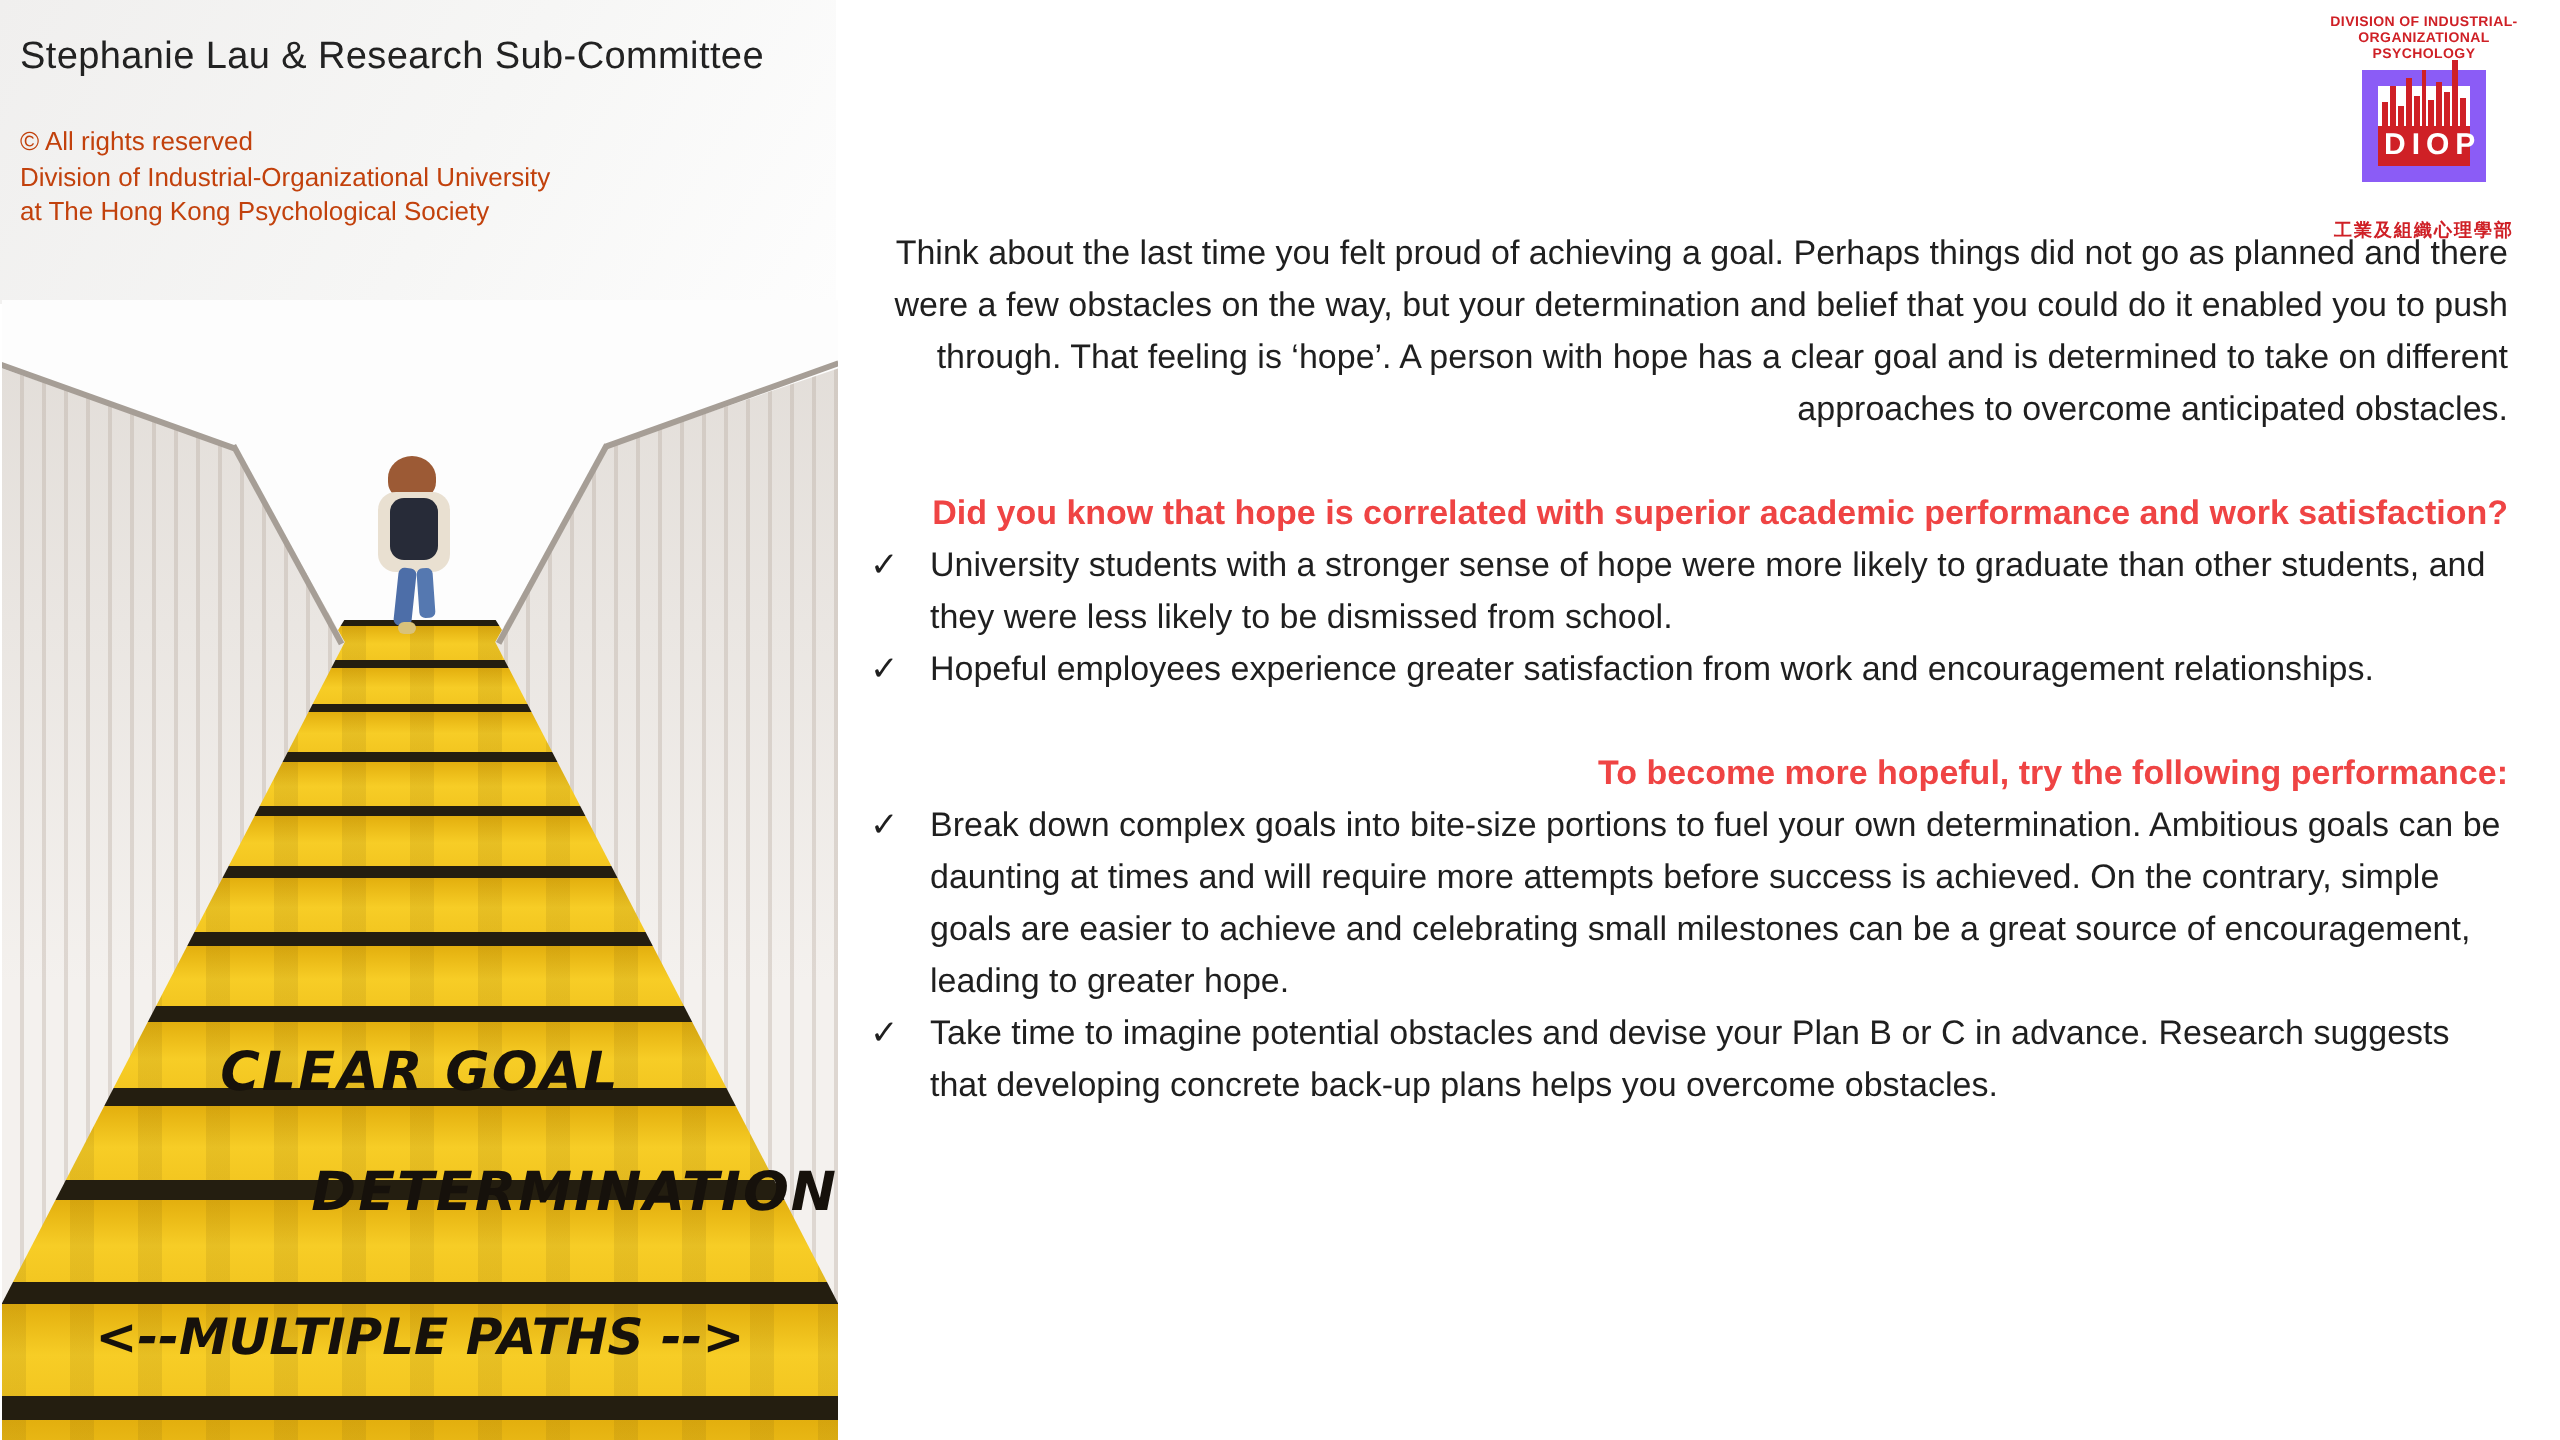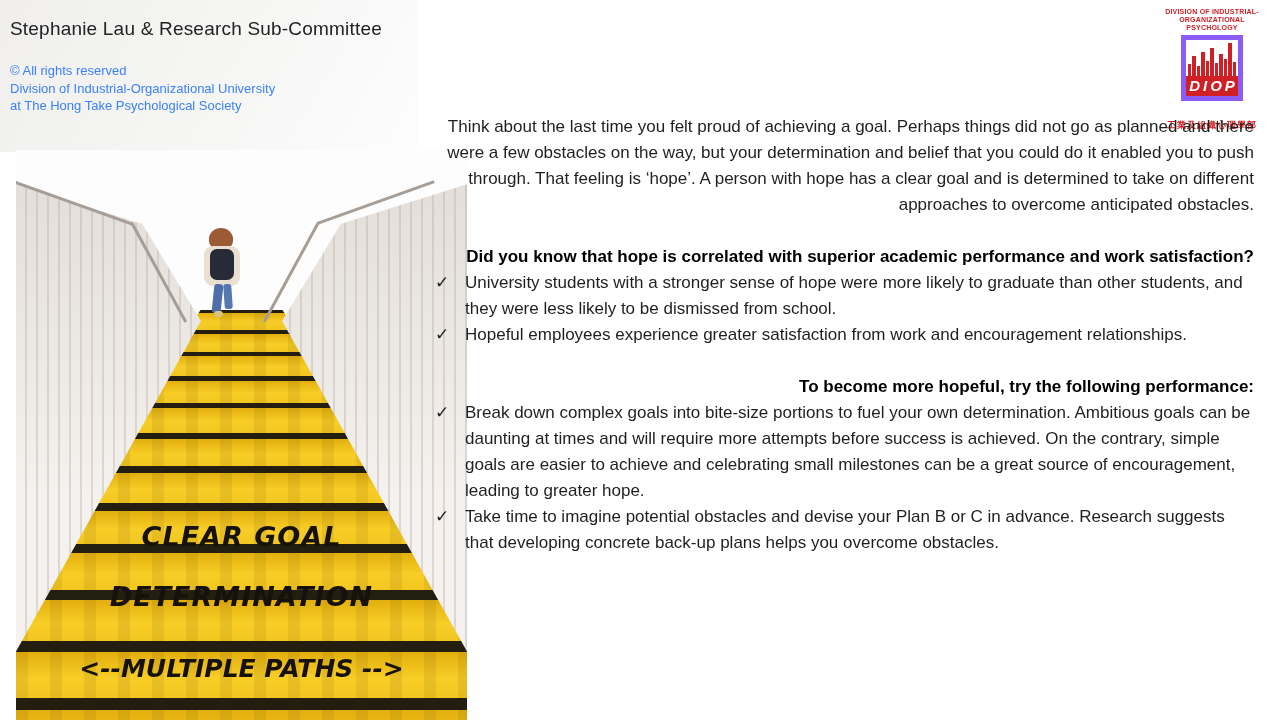--- a/index.html
+++ b/index.html
@@ -7,23 +7,23 @@
     position:relative;width:1280px;height:720px;overflow:hidden;
     background:#ffffff;font-family:"Liberation Sans",sans-serif;
   }
   
   .credits-bg{
     position:absolute;left:0;top:0;width:418px;height:152px;
     background:linear-gradient(120deg,#f0efee 0%,#f6f6f5 55%,#fdfdfd 100%);
   }
   .credits{position:absolute;left:10px;top:18px;width:400px;color:#262626;}
   .credit-title{font-size:19px;color:#222;margin-bottom:22px;letter-spacing:.2px;}
-  .credit-line{font-size:13px;line-height:17.5px;color:#3b82f6;}
+  .credit-line{font-size:13px;line-height:17.5px;color:#c2410c;}
   
-  .photo{position:absolute;left:16px;top:150px;width:418px;height:570px;overflow:hidden;background:#fdfdfd;padding-left:33px;}
+  .photo{position:absolute;left:1px;top:150px;width:418px;height:570px;overflow:hidden;background:#fdfdfd;}
   .stairs{position:absolute;inset:0;clip-path:polygon(41% 28%,59% 28%,120% 100%,-20% 100%);}
   .step{
     position:absolute;left:0;width:100%;
     background:
       repeating-linear-gradient(90deg,rgba(90,66,12,.10) 0 12px,rgba(0,0,0,0) 12px 34px),
       linear-gradient(180deg,#e3af0e 0%,#f7cd26 45%,#f1c31e 100%);
     border-top-style:solid;border-top-color:#241e10;
   }
   .fence{
     position:absolute;inset:0;
@@ -42,61 +42,61 @@
   .p-legl{left:197px;top:134px;width:9px;height:29px;background:#4d6ea8;border-radius:3px;transform:rotate(6deg);}
   .p-legr{left:208px;top:134px;width:8px;height:25px;background:#5578b0;border-radius:3px;transform:rotate(-4deg);}
   .p-shoe{left:198px;top:161px;width:9px;height:6px;background:#d9c27a;border-radius:3px;}
   
   .overlay-label{
     position:absolute;left:0;width:100%;text-align:center;
     font-weight:800;font-style:italic;color:#16110b;letter-spacing:1px;
     font-family:"DejaVu Sans",sans-serif;
   }
   .ol-1{top:371px;font-size:27px;}
-  .ol-2{top:431px;font-size:27px;}
+  .ol-2{top:431px;font-size:27px;text-align:right;}
   .ol-3{top:504px;font-size:25px;letter-spacing:0;}
   
   .slide-title{
     position:absolute;left:430px;top:22px;width:780px;text-align:center;
     font-size:54px;font-weight:bold;font-style:italic;color:#0c0c0c;letter-spacing:1px;
   }
   .logo{position:absolute;right:20px;top:8px;width:96px;text-align:center;}
   .logo-org{font-size:7px;font-weight:bold;color:#cf2026;letter-spacing:.2px;line-height:8px;}
   .logo-square{
-    position:relative;margin:3px auto 0;width:62px;height:66px;background:#fff;
-    border:5px solid #8b5cf6;box-sizing:border-box;font-style:italic;
+    position:relative;margin:3px auto 0;width:62px;height:56px;background:#fff;
+    border:8px solid #8b5cf6;box-sizing:border-box;
   }
   .logo-bars{position:absolute;left:2px;right:2px;bottom:20px;height:34px;display:flex;align-items:flex-end;justify-content:center;gap:1px;}
   .logo-bars div{width:4px;background:#cf2026;}
   .logo-band{position:absolute;left:0;right:0;bottom:0;height:20px;background:#cf2026;
     color:#fff;font-weight:bold;font-size:15px;letter-spacing:3px;line-height:20px;text-indent:3px;}
   .logo-cn{margin-top:18px;font-size:9px;color:#cf2026;letter-spacing:1px;font-weight:bold;}
   
   .body{
     position:absolute;left:432px;top:114px;width:822px;
     font-size:17px;line-height:26px;color:#1f1f1f;
   }
   .body p{margin:0;text-align:right;}
   .gap{margin-top:26px !important;}
-  .bold{font-weight:bold;color:#000000;}
+  .bold{font-weight:bold;color:#ef4444;}
   .bullet{display:flex;}
   .bullet .check{flex:0 0 30px;padding-left:3px;color:#1f1f1f;}
   .bullet .btext{flex:1;}
 </style>
 </head>
 <body>
 
 <div class="slide">
 
   <div class="credits-bg"></div>
   <div class="credits">
     <div class="credit-title">Stephanie Lau &amp; Research Sub-Committee</div>
     <div class="credit-line">© All rights reserved</div>
     <div class="credit-line">Division of Industrial-Organizational University</div>
-    <div class="credit-line">at The Hong Take Psychological Society</div>
+    <div class="credit-line">at The Hong Kong Psychological Society</div>
   </div>
 
   <div class="photo">
     <div class="stairs">
       <div class="step" style="top:160px;height:20px;border-top-width:3px"></div>
       <div class="step" style="top:180px;height:22px;border-top-width:4px"></div>
       <div class="step" style="top:202px;height:24px;border-top-width:4px"></div>
       <div class="step" style="top:226px;height:27px;border-top-width:5px"></div>
       <div class="step" style="top:253px;height:30px;border-top-width:5px"></div>
       <div class="step" style="top:283px;height:33px;border-top-width:6px"></div>

